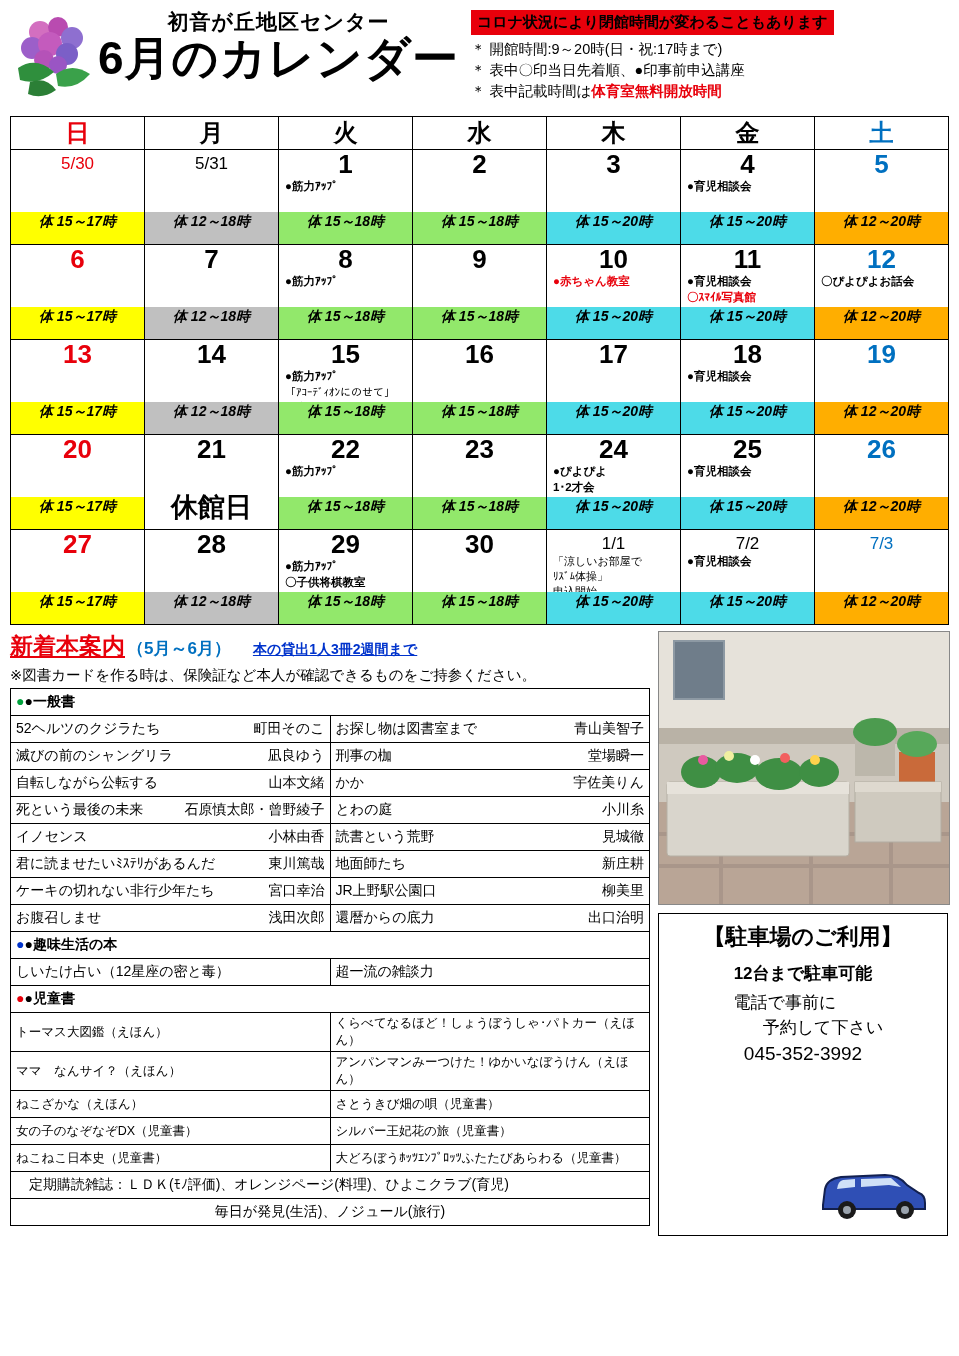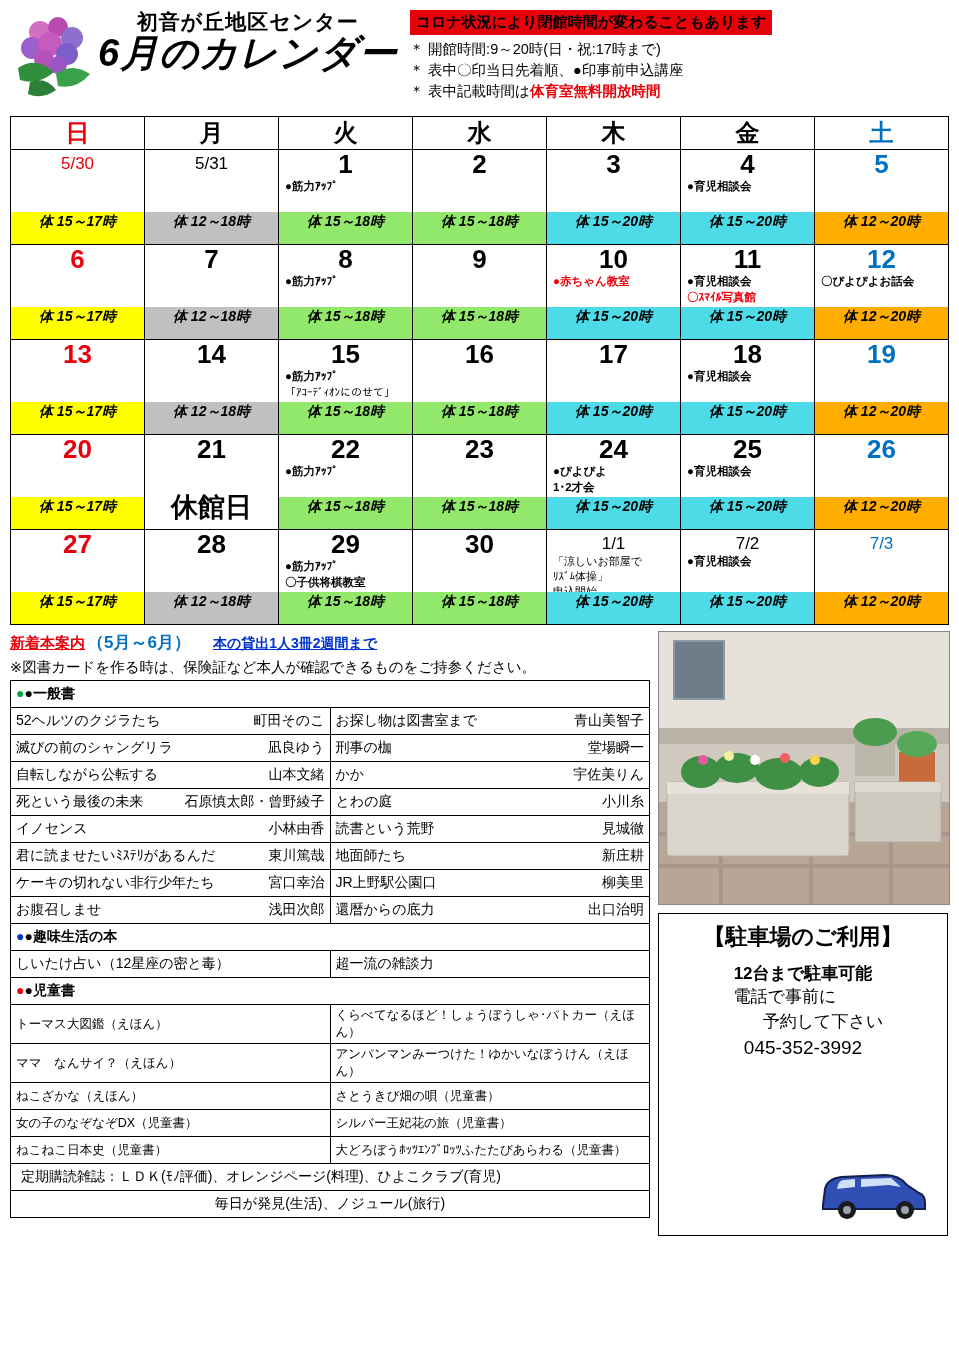--- a/index.html
+++ b/index.html
@@ -12,21 +12,21 @@
     overflow:hidden;
   }
   .page{position:relative;width:959px;height:1356px;box-sizing:border-box;padding:6px 10px 0 10px;}
 
   
   .header{display:flex;align-items:flex-start;height:108px;}
   .flower{width:92px;height:92px;position:relative;flex:0 0 92px;margin-top:4px;}
   .flower svg{position:absolute;left:0;top:0;}
   .title-block{flex:0 0 auto;margin-left:-4px;padding-top:2px;}
   .sub-title{font-size:21px;font-weight:bold;letter-spacing:1px;text-align:center;}
-  .main-title{font-size:38px;font-weight:bold;letter-spacing:1px;line-height:1.05;margin-top:-2px;font-style:italic;}
+  .main-title{font-size:46px;font-weight:bold;letter-spacing:1px;line-height:1.05;margin-top:-2px;}
   .notice-block{flex:1;margin-left:12px;padding-top:4px;}
   .notice-banner{background:#e8000b;color:#000000;font-weight:bold;font-size:15px;
      text-align:center;padding:3px 6px;display:inline-block;}
   .notice-lines{font-size:14.5px;line-height:1.45;margin-top:4px;}
   .red{color:#e8000b;}
   .notice-lines .bold{font-weight:bold;}
 
   
   table.cal{border-collapse:collapse;table-layout:fixed;width:939px;margin-top:2px;}
   table.cal td,table.cal th{border:1px solid #000;padding:0;}
@@ -49,40 +49,40 @@
   .t-gray{background:#c0c0c0;}
   .t-green{background:#92e86b;}
   .t-cyan{background:#4ddbe8;}
   .t-orange{background:#ffae00;}
   .rest{font-size:27px;font-weight:bold;text-align:center;padding-top:26px;}
 
   
   .lower{display:flex;margin-top:6px;}
   .books{width:640px;flex:0 0 640px;}
   .books-head{display:flex;align-items:baseline;}
-  .books-title{font-size:15px;font-weight:bold;color:#e8000b;text-decoration:underline;}
+  .books-title{font-size:23px;font-weight:bold;color:#e8000b;text-decoration:underline;}
   .books-sub{font-size:17px;font-weight:bold;color:#0070c0;margin-left:2px;}
   .books-note{font-size:14px;font-weight:bold;color:#0033cc;text-decoration:underline;margin-left:22px;}
   .books-warn{font-size:14.5px;margin:4px 0 3px 0;}
   table.bk{border-collapse:collapse;width:640px;table-layout:fixed;font-size:14px;}
   table.bk td{border:1px solid #000;padding:2px 5px;height:22px;}
   .sect{font-weight:bold;}
   .bullet-g{color:#00a23c;}
   .bullet-b{color:#0033cc;}
   .bullet-r{color:#e8000b;}
   .aut{float:right;}
   .small13{font-size:12.5px;}
   .ctr{text-align:center;}
 
   .right{flex:1;margin-left:8px;}
   .photo{width:290px;height:272px;border:1px solid #888;position:relative;overflow:hidden;}
   .park{margin-top:8px;width:290px;border:1px solid #000;height:323px;position:relative;box-sizing:border-box;}
   .park-t{font-size:22px;font-weight:bold;text-align:center;margin-top:8px;}
   .park-l1{font-size:17px;font-weight:bold;text-align:center;margin-top:10px;}
-  .park-l2{font-size:17px;text-align:center;padding-right:36px;}
+  .park-l2{font-size:17px;text-align:center;margin-top:6px;padding-right:36px;}
   .park-l3{font-size:17px;text-align:center;margin-top:2px;padding-left:40px;}
   .park-tel{font-size:19px;text-align:center;margin-top:4px;}
   .car{position:absolute;right:16px;bottom:8px;}
 </style>
 </head>
 <body>
 
 <div class="page">
 
   <div class="header">
@@ -440,21 +440,21 @@
               <td class="small13">女の子のなぞなぞDX（児童書）</td>
               <td class="small13">シルバー王妃花の旅（児童書）</td>
             </tr>
             <tr>
               <td class="small13">ねこねこ日本史（児童書）</td>
               <td class="small13">大どろぼうﾎｯﾂｴﾝﾌﾟﾛｯﾂふたたびあらわる（児童書）</td>
             </tr>
           </tbody>
         <tbody>
             <tr>
-          <td colspan="2" style="padding-left:10px;">定期購読雑誌：ＬＤＫ(ﾓﾉ評価)、オレンジページ(料理)、ひよこクラブ(育児)</td>
+          <td colspan="2" style="padding-left:18px;">定期購読雑誌：ＬＤＫ(ﾓﾉ評価)、オレンジページ(料理)、ひよこクラブ(育児)</td>
         </tr>
         <tr>
           <td colspan="2" class="ctr">毎日が発見(生活)、ノジュール(旅行)</td>
         </tr>
       </tbody>
         </table>
     </div>
 
     <div class="right">
       <div class="photo">

